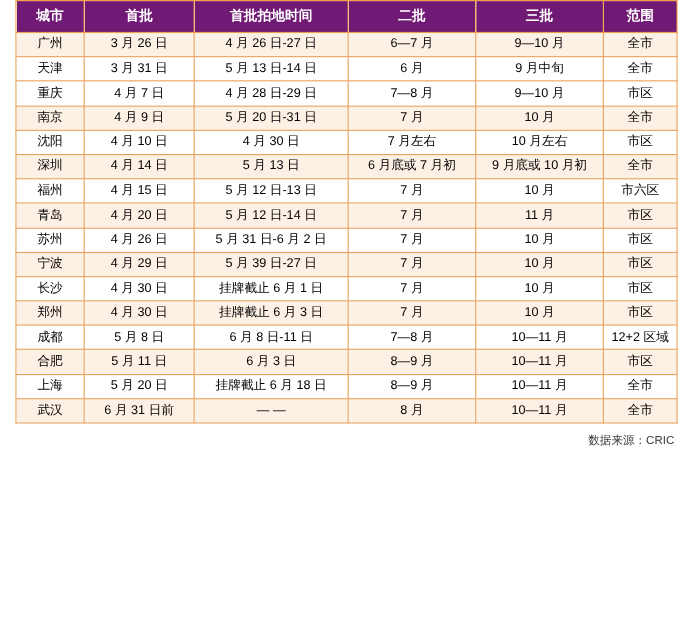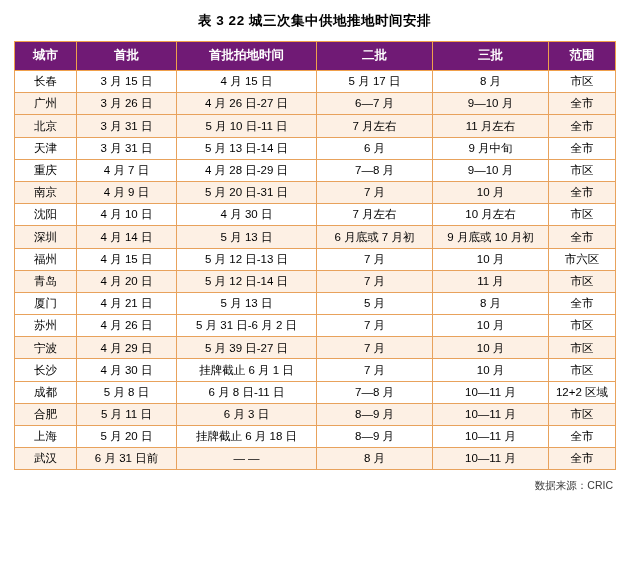--- a/index.html
+++ b/index.html
@@ -71,21 +71,20 @@
     padding: 9px 16px 0 0;
     font-size: 10.5px;
     color: #3a3a3a;
   }
 </style>
 </head>
 <body>
 
 <div class="page">
 
-  <div class="title">表 3   22 城三次集中供地推地时间安排</div>
 
   <div class="table-wrap">
     <table class="data">
       <colgroup>
         <col class="col0">
           <col class="col1">
           <col class="col2">
           <col class="col3">
           <col class="col4">
           <col class="col5">
@@ -94,44 +93,28 @@
         <tr>
           <th>城市</th>
           <th>首批</th>
           <th>首批拍地时间</th>
           <th>二批</th>
           <th>三批</th>
           <th>范围</th>
         </tr>
       </thead>
       <tbody id="table-body">
-          <tr class="odd">
-            <td>长春</td>
-            <td>3 月 15 日</td>
-            <td>4 月 15 日</td>
-            <td>5 月 17 日</td>
-            <td>8 月</td>
-            <td>市区</td>
-          </tr>
           <tr class="even">
             <td>广州</td>
             <td>3 月 26 日</td>
             <td>4 月 26 日-27 日</td>
             <td>6—7 月</td>
             <td>9—10 月</td>
             <td>全市</td>
           </tr>
-          <tr class="even">
-            <td>北京</td>
-            <td>3 月 31 日</td>
-            <td>5 月 10 日-11 日</td>
-            <td>7 月左右</td>
-            <td>11 月左右</td>
-            <td>全市</td>
-          </tr>
           <tr class="odd">
             <td>天津</td>
             <td>3 月 31 日</td>
             <td>5 月 13 日-14 日</td>
             <td>6 月</td>
             <td>9 月中旬</td>
             <td>全市</td>
           </tr>
           <tr class="odd">
             <td>重庆</td>
@@ -175,47 +158,47 @@
           </tr>
           <tr class="even">
             <td>青岛</td>
             <td>4 月 20 日</td>
             <td>5 月 12 日-14 日</td>
             <td>7 月</td>
             <td>11 月</td>
             <td>市区</td>
           </tr>
           <tr class="odd">
-            <td>厦门</td>
-            <td>4 月 21 日</td>
-            <td>5 月 13 日</td>
-            <td>5 月</td>
-            <td>8 月</td>
-            <td>全市</td>
-          </tr>
-          <tr class="odd">
             <td>苏州</td>
             <td>4 月 26 日</td>
             <td>5 月 31 日-6 月 2 日</td>
             <td>7 月</td>
             <td>10 月</td>
             <td>市区</td>
           </tr>
           <tr class="even">
             <td>宁波</td>
             <td>4 月 29 日</td>
             <td>5 月 39 日-27 日</td>
             <td>7 月</td>
             <td>10 月</td>
             <td>市区</td>
           </tr>
           <tr class="odd">
             <td>长沙</td>
             <td>4 月 30 日</td>
             <td>挂牌截止 6 月 1 日</td>
+            <td>7 月</td>
+            <td>10 月</td>
+            <td>市区</td>
+          </tr>
+          <tr class="even">
+            <td>郑州</td>
+            <td>4 月 30 日</td>
+            <td>挂牌截止 6 月 3 日</td>
             <td>7 月</td>
             <td>10 月</td>
             <td>市区</td>
           </tr>
           <tr class="odd">
             <td>成都</td>
             <td>5 月 8 日</td>
             <td>6 月 8 日-11 日</td>
             <td>7—8 月</td>
             <td>10—11 月</td>

